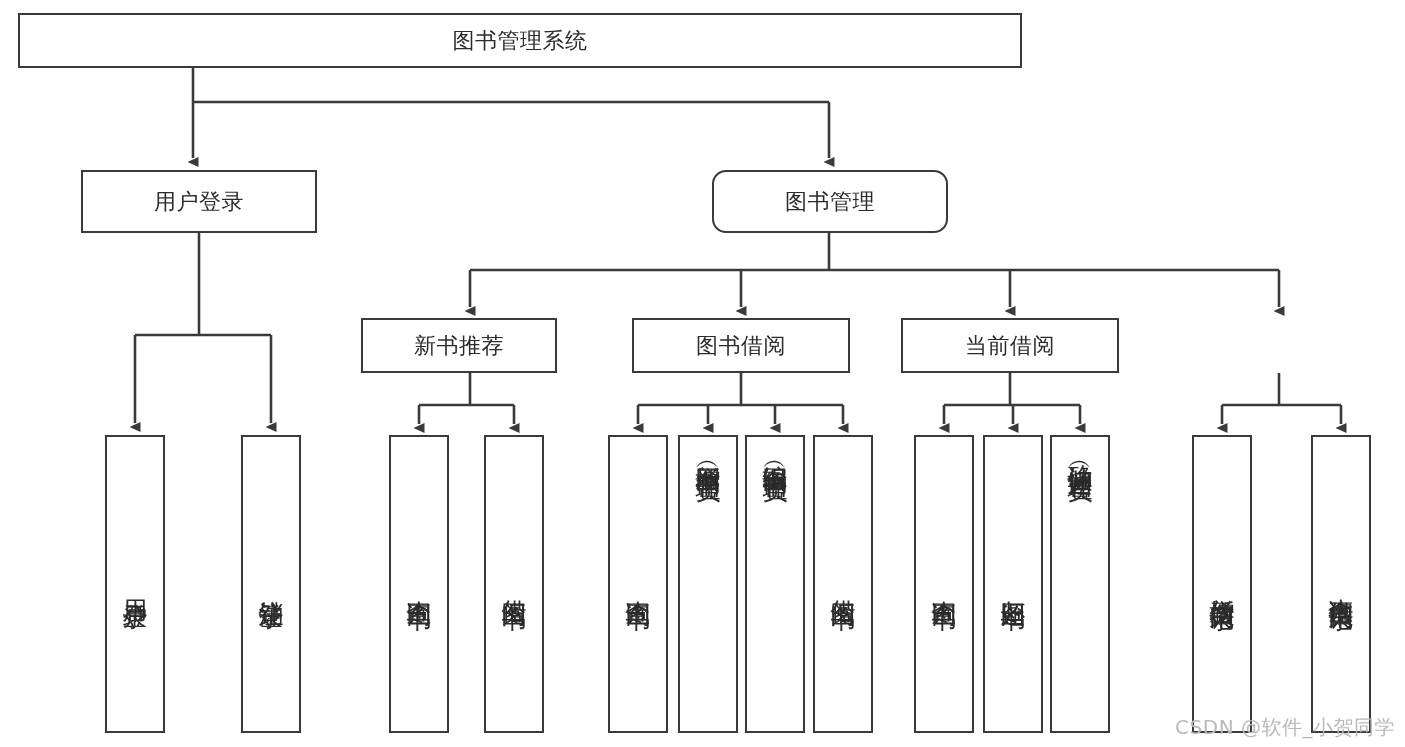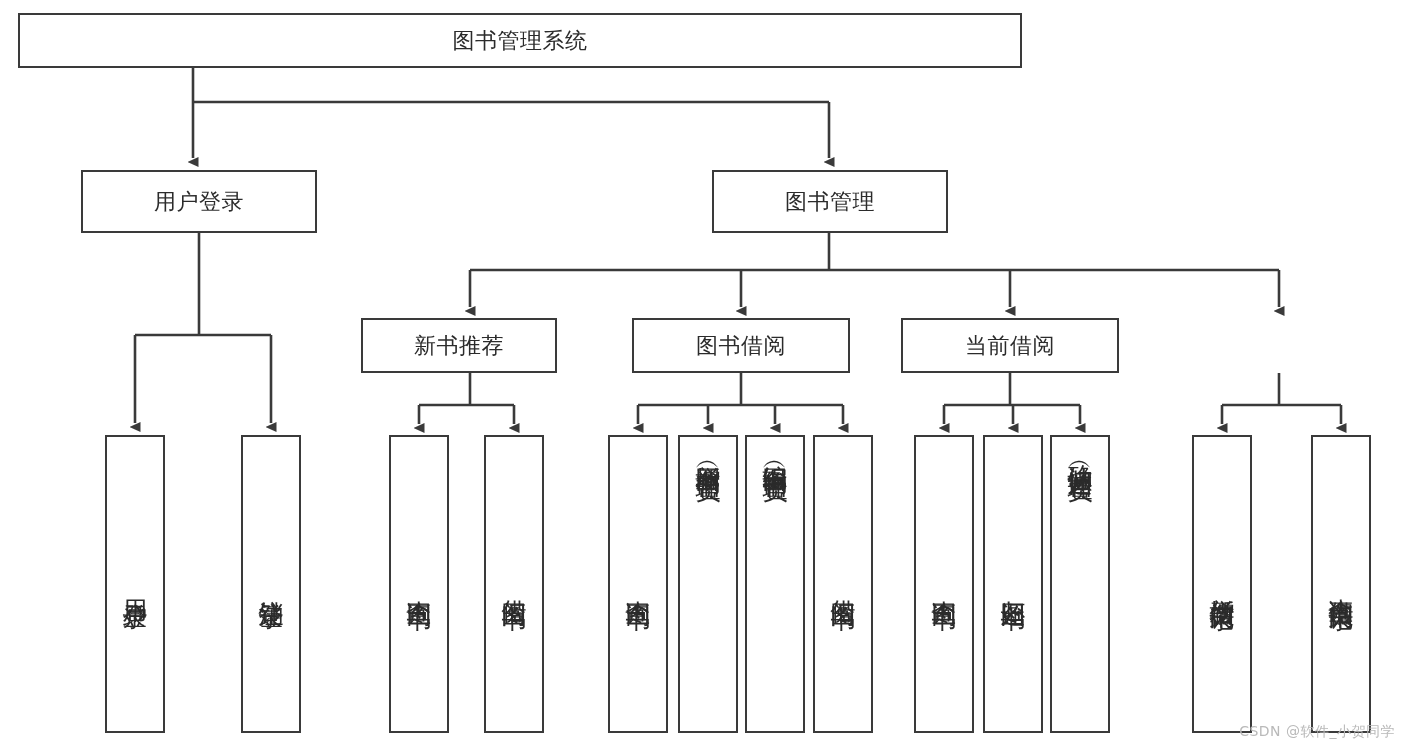--- a/index.html
+++ b/index.html
@@ -57,21 +57,21 @@
     white-space: nowrap;
   }
   .node.vertical.centered {
     align-items: center;
     padding-top: 0;
   }
   #watermark {
     position: absolute;
     right: 10px;
     bottom: 6px;
-    font-size: 14px;
+    font-size: 20px;
     color: #b9b9b9;
     white-space: nowrap;
     letter-spacing: 0.5px;
   }
 </style>
 </head>
 <body>
 
 <div id="canvas">
 
@@ -126,21 +126,21 @@
     </g>
   </svg>
 
   <div class="node horizontal" style="left:18px; top:13px; width:1004px; height:55px;">
     <span class="label">图书管理系统</span>
   </div>
 
   <div class="node horizontal" style="left:81px; top:170px; width:236px; height:63px;">
     <span class="label">用户登录</span>
   </div>
-  <div class="node horizontal" style="left:712px; top:170px; width:236px; height:63px;">
+  <div class="node horizontal" style="left:712px; top:170px; width:236px; height:63px;border-radius:14px;">
     <span class="label">图书管理</span>
   </div>
 
   <div class="node horizontal" style="left:361px; top:318px; width:196px; height:55px;">
     <span class="label">新书推荐</span>
   </div>
   <div class="node horizontal" style="left:632px; top:318px; width:218px; height:55px;">
     <span class="label">图书借阅</span>
   </div>
   <div class="node horizontal" style="left:901px; top:318px; width:218px; height:55px;">

